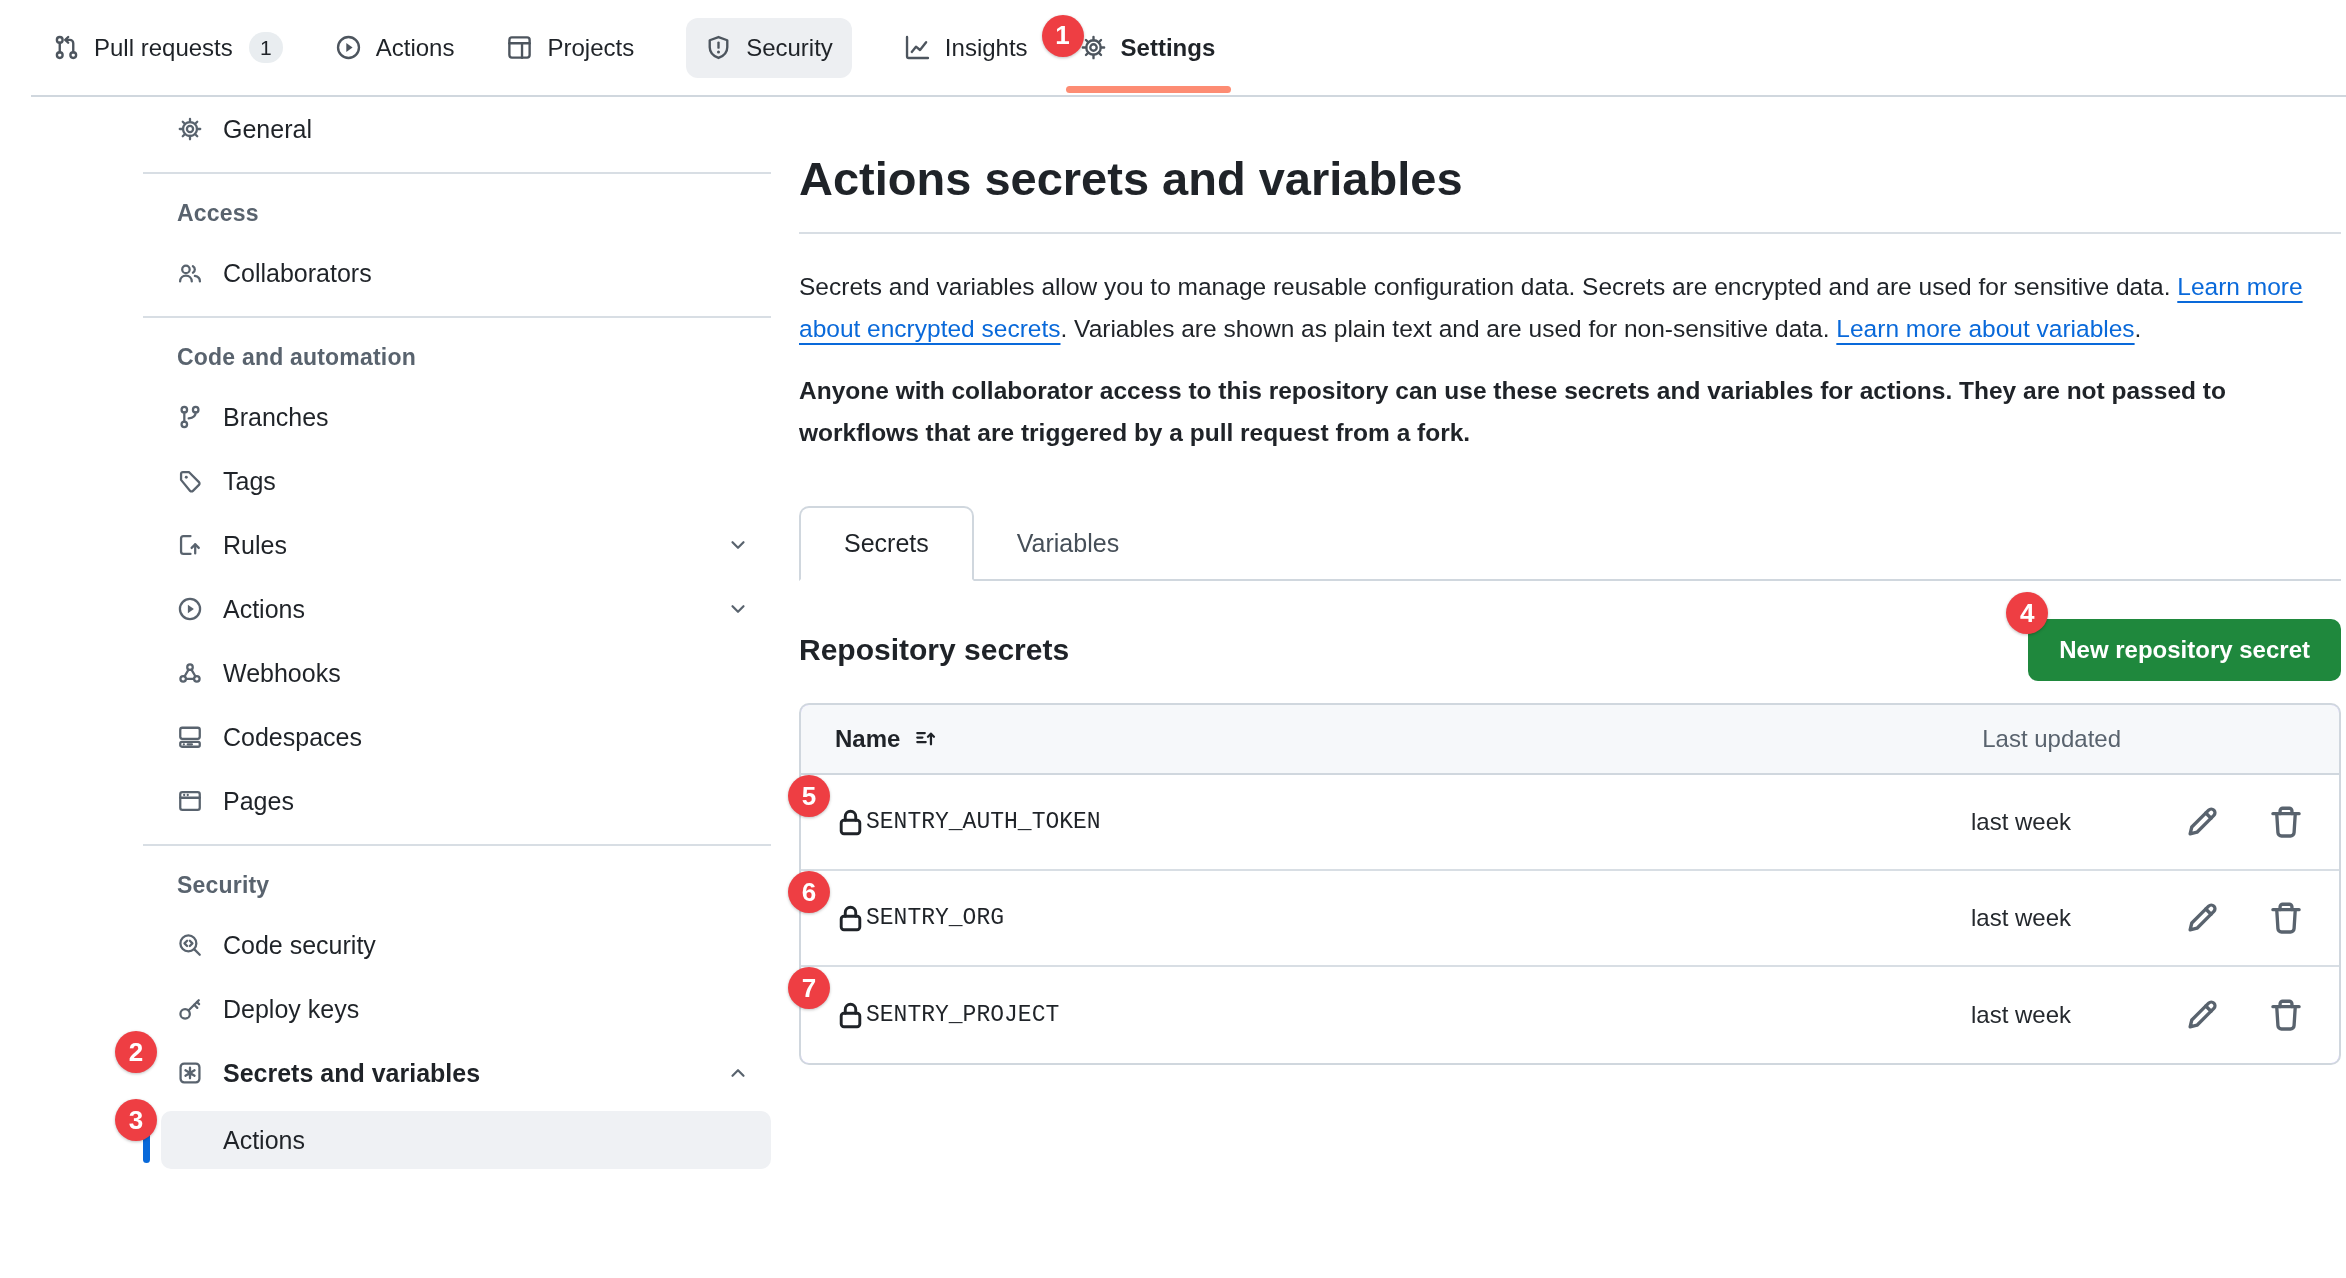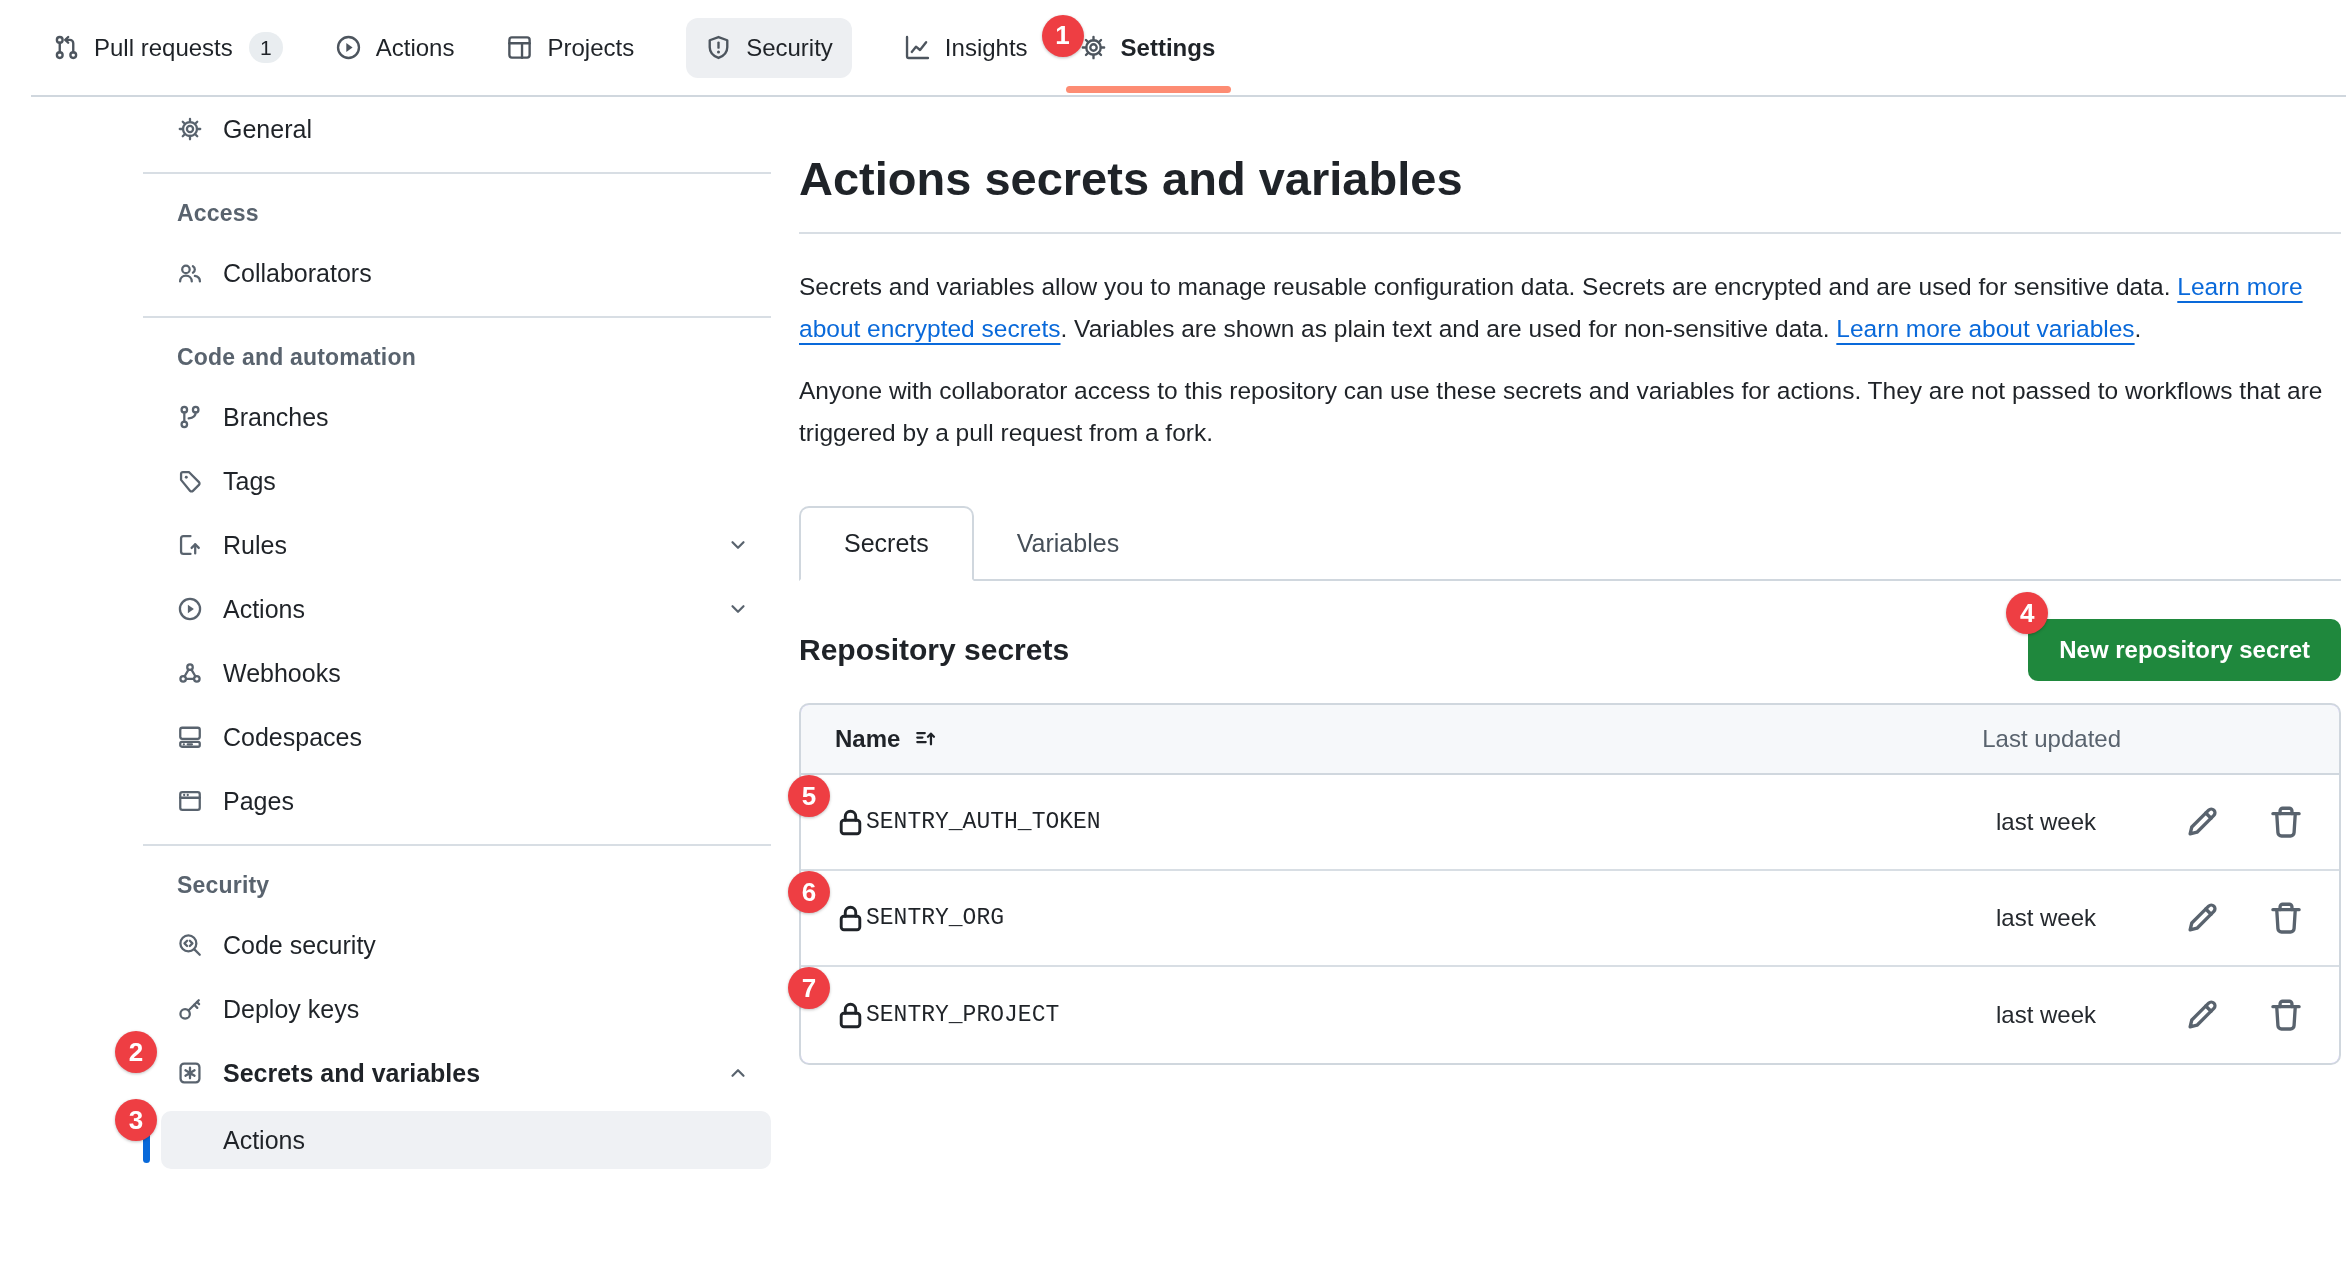--- a/index.html
+++ b/index.html
@@ -66,21 +66,21 @@
   .side-sub-bar {
     position:absolute; left:0; top:10px; width:7px; height:42px;
     background:#0969da; border-radius:5px;
   }
 
   
   .main { position:absolute; left:768px; top:97px; width:1542px; }
   h1.page-title { margin-top:54px; font-size:47px; font-weight:600; color:#1f2328; }
   .title-divider { border-top:2px solid #d8dee4; margin-top:26px; }
   .para { margin-top:32px; font-size:24.5px; line-height:42px; color:#1f2328; }
-  .para + .para { margin-top:20px; }
+  .para + .para { margin-top:20px;font-weight:bold; }
   .para b { font-weight:400; }
   a.doc-link { color:#0969da; text-decoration:underline; text-underline-offset:6px; cursor:pointer; }
 
   .tabs { display:flex; margin-top:52px; border-bottom:2px solid #d0d7de; align-items:flex-end; }
   .tab { padding:21px 43px; font-size:25px; color:#464f58; cursor:pointer; }
   .tab.active {
     color:#1f2328; background:#fff; border:2px solid #d0d7de; border-bottom:2px solid #fff;
     border-radius:10px 10px 0 0; margin-bottom:-2px;
   }
 
@@ -102,21 +102,21 @@
   .th-updated { width:150px; text-align:right; font-size:24px; font-weight:400; color:#59636e; }
   .th-spacer { width:184px; }
   .trow {
     position:relative; display:flex; align-items:center; height:96px; padding:0 34px;
     border-bottom:2px solid #d8dee4; background:#fff;
   }
   .trow:last-child { border-bottom:none; border-radius:0 0 8px 8px; }
   .cell-name { flex:1; display:flex; align-items:center; gap:0; }
   .cell-name svg { width:31px; height:31px; color:#1f2328; flex:none; }
   .secret-name { font-family:"Liberation Mono","DejaVu Sans Mono",monospace; font-size:23px; color:#1f2328; }
-  .cell-updated { width:150px; text-align:center; font-size:24px; color:#25292e; }
+  .cell-updated { width:150px; text-align:left; font-size:24px; color:#25292e; }
   .row-icons { display:flex; gap:46px; margin-left:62px; }
   .icon-btn { background:none; border:none; padding:0; cursor:pointer; line-height:0; }
   .icon-btn svg { width:38px; height:38px; color:#59636e; }
 </style>
 </head>
 <body>
 
 <div class="page">
 
   <nav class="topnav">

